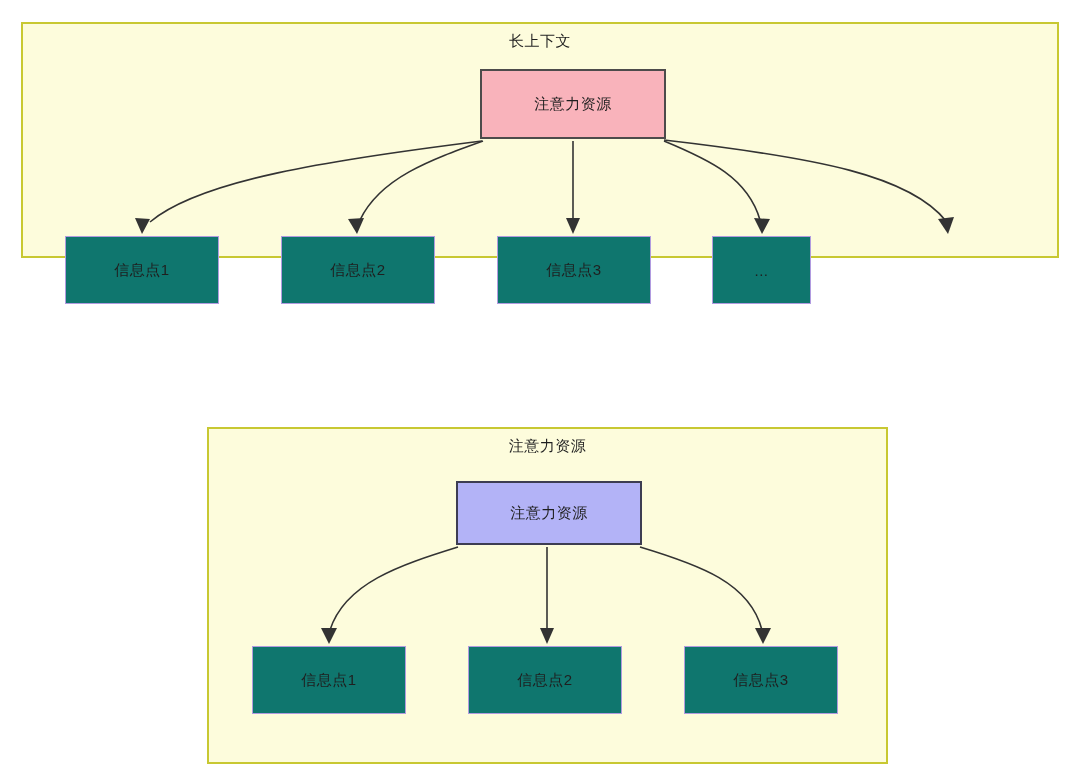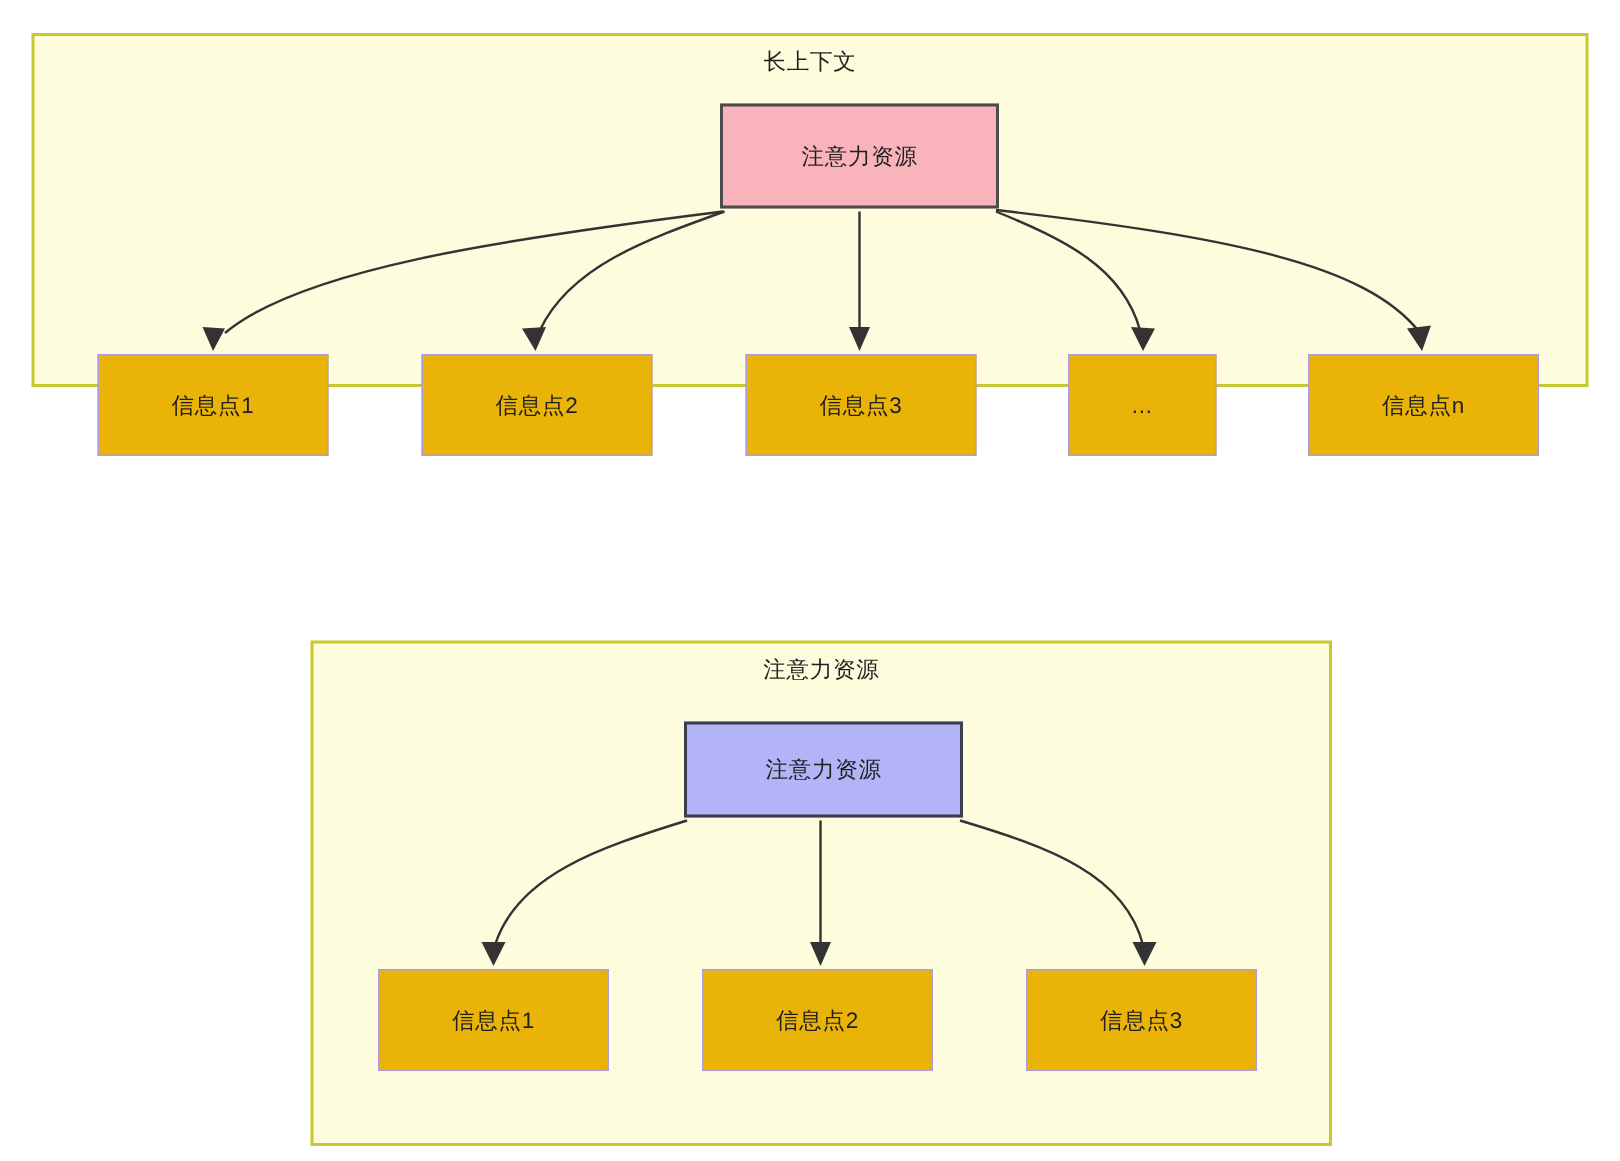--- a/index.html
+++ b/index.html
@@ -68,21 +68,21 @@
 
   .node-root-pink {
     background: #f9b3bb;
     border: 2px solid #4d4b4b;
   }
   .node-root-purple {
     background: #b3b3f7;
     border: 2px solid #3d3d52;
   }
   .node-info {
-    background: #eab308;
+    background: #0f766e;
     border: 1.5px solid #b19be0;
     text-align: right;
   }
 
   
   #long-root    { left: 480px; top: 69px;  width: 186px; height: 70px; }
   #long-info-1  { left: 65px;  top: 236px; width: 154px; height: 68px; }
   #long-info-2  { left: 281px; top: 236px; width: 154px; height: 68px; }
   #long-info-3  { left: 497px; top: 236px; width: 154px; height: 68px; }
   #long-info-4  { left: 712px; top: 236px; width: 99px;  height: 68px; }
@@ -149,23 +149,20 @@
   </div>
   <div class="node node-info" id="long-info-2">
     <span>信息点2</span>
   </div>
   <div class="node node-info" id="long-info-3">
     <span>信息点3</span>
   </div>
   <div class="node node-info" id="long-info-4">
     <span>...</span>
   </div>
-  <div class="node node-info" id="long-info-5">
-    <span>信息点n</span>
-  </div>
 
   <div class="panel" id="panel-short">
     <div class="panel-title">注意力资源</div>
   </div>
 
   <svg class="edges" id="edges-short" viewBox="0 0 1080 774" width="1080" height="774">
 
     <path class="edge-path" d="M 458,547 C 400,565 345,583 330,630"></path>
     <polygon class="edge-head" points="329,644 321,628 337,628"></polygon>
 

